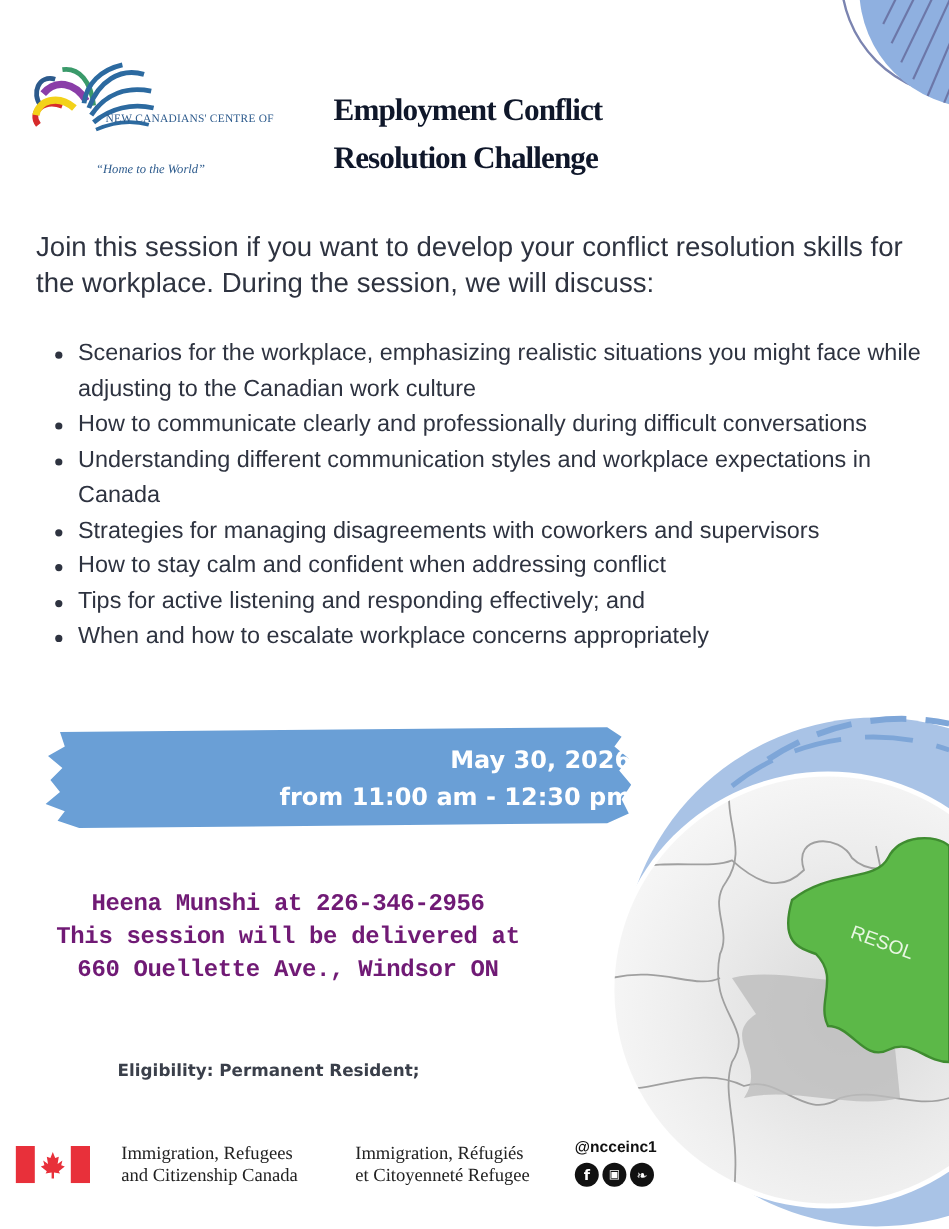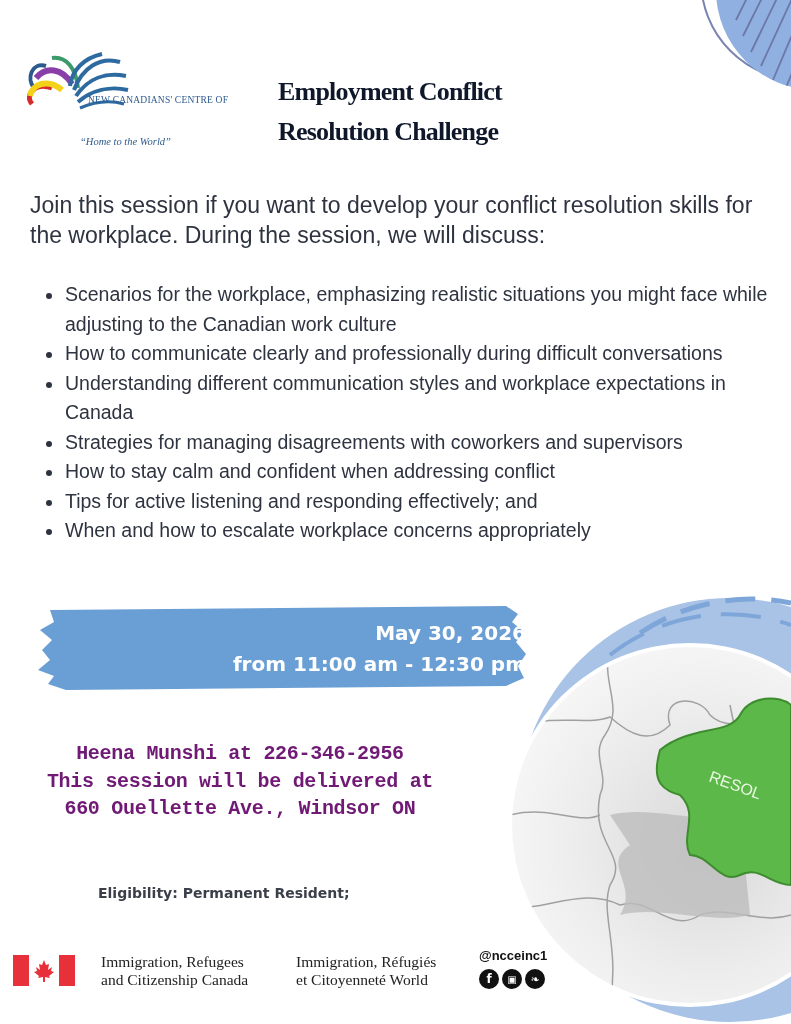--- a/index.html
+++ b/index.html
@@ -162,21 +162,21 @@
     <rect x="46" y="0" width="16" height="31" fill="#e8303a"></rect>
     <path d="M31 5 L33 10 L36 9 L35 15 L39 12 L38 16 L41 17 L36 21 L37 23 L32 22 L32 27 L30 27 L30 22 L25 23 L26 21 L21 17 L24 16 L23 12 L27 15 L26 9 L29 10 Z" fill="#e8303a"></path>
   </svg>
 </div>
 <div class="ircc-en">
   <div>Immigration, Refugees</div>
   <div>and Citizenship Canada</div>
 </div>
 <div class="ircc-fr">
   <div>Immigration, Réfugiés</div>
-  <div>et Citoyenneté World</div>
+  <div>et Citoyenneté Refugee</div>
 </div>
 
 <div class="social">
   <div class="handle">@ncceinc1</div>
   <div class="icons">
     <div class="icon">f</div>
     <div class="icon" style="font-size:10px">▣</div>
     <div class="icon" style="font-size:11px">❧</div>
   </div>
 </div>

